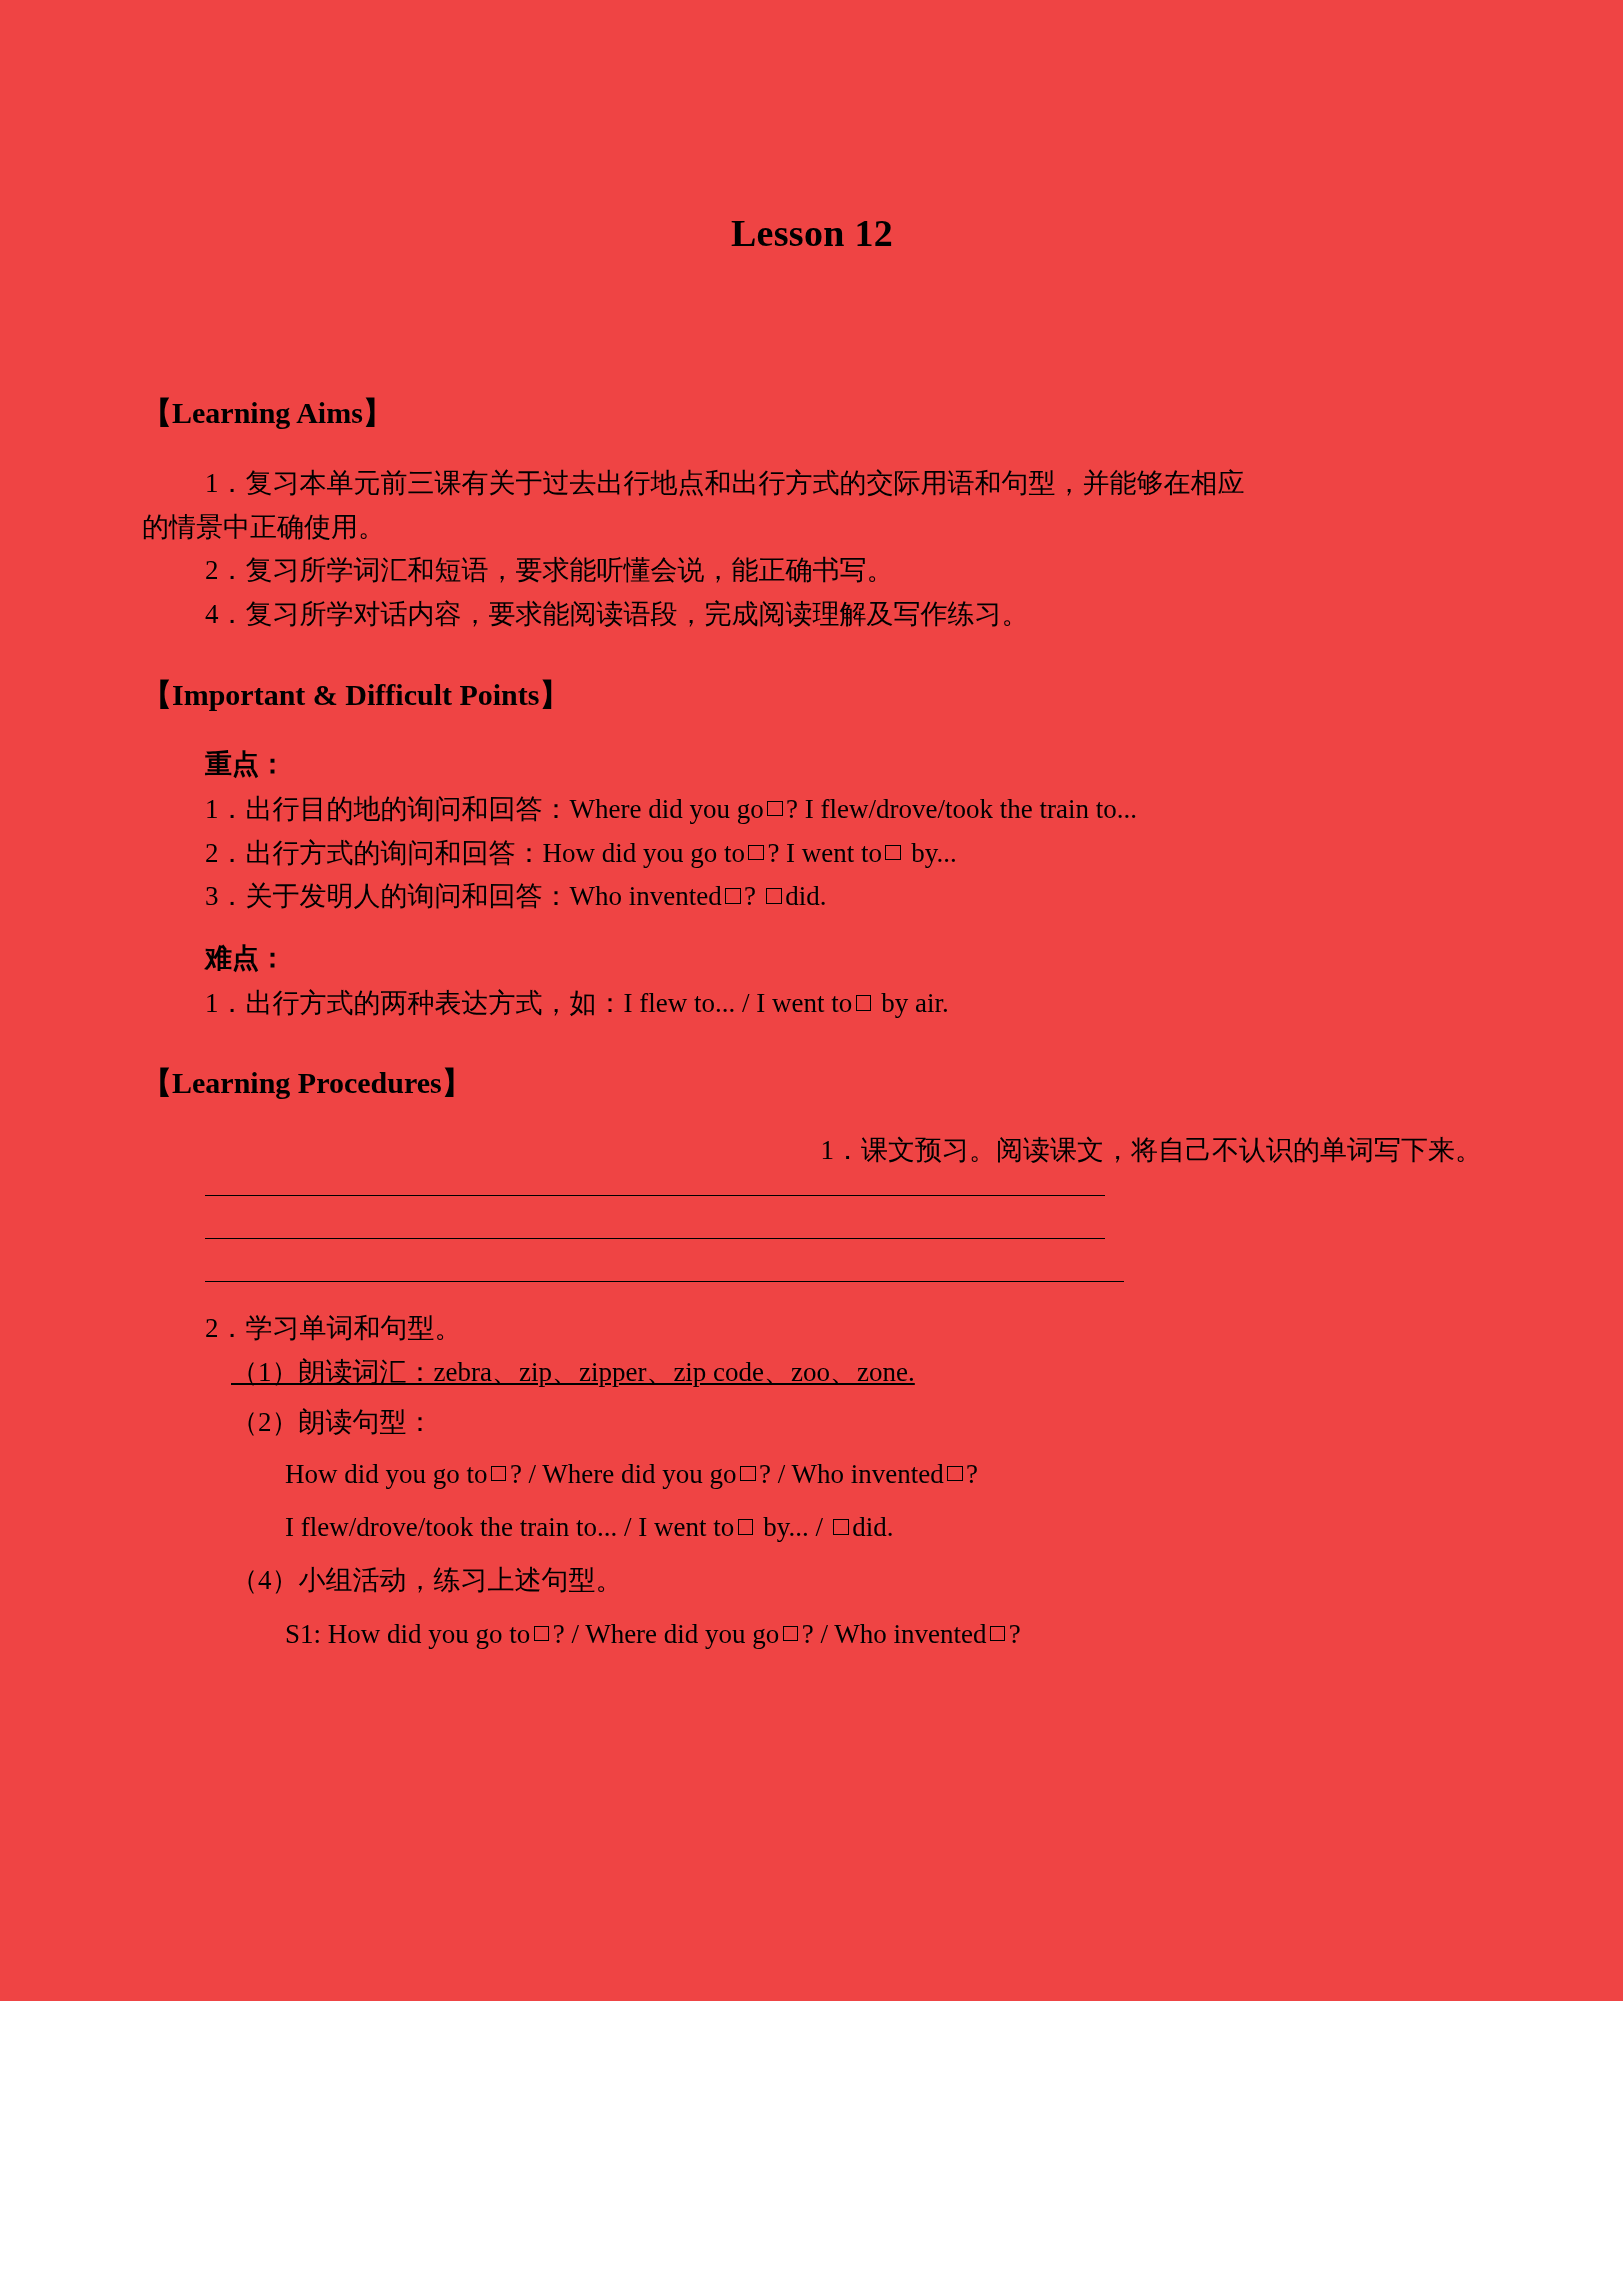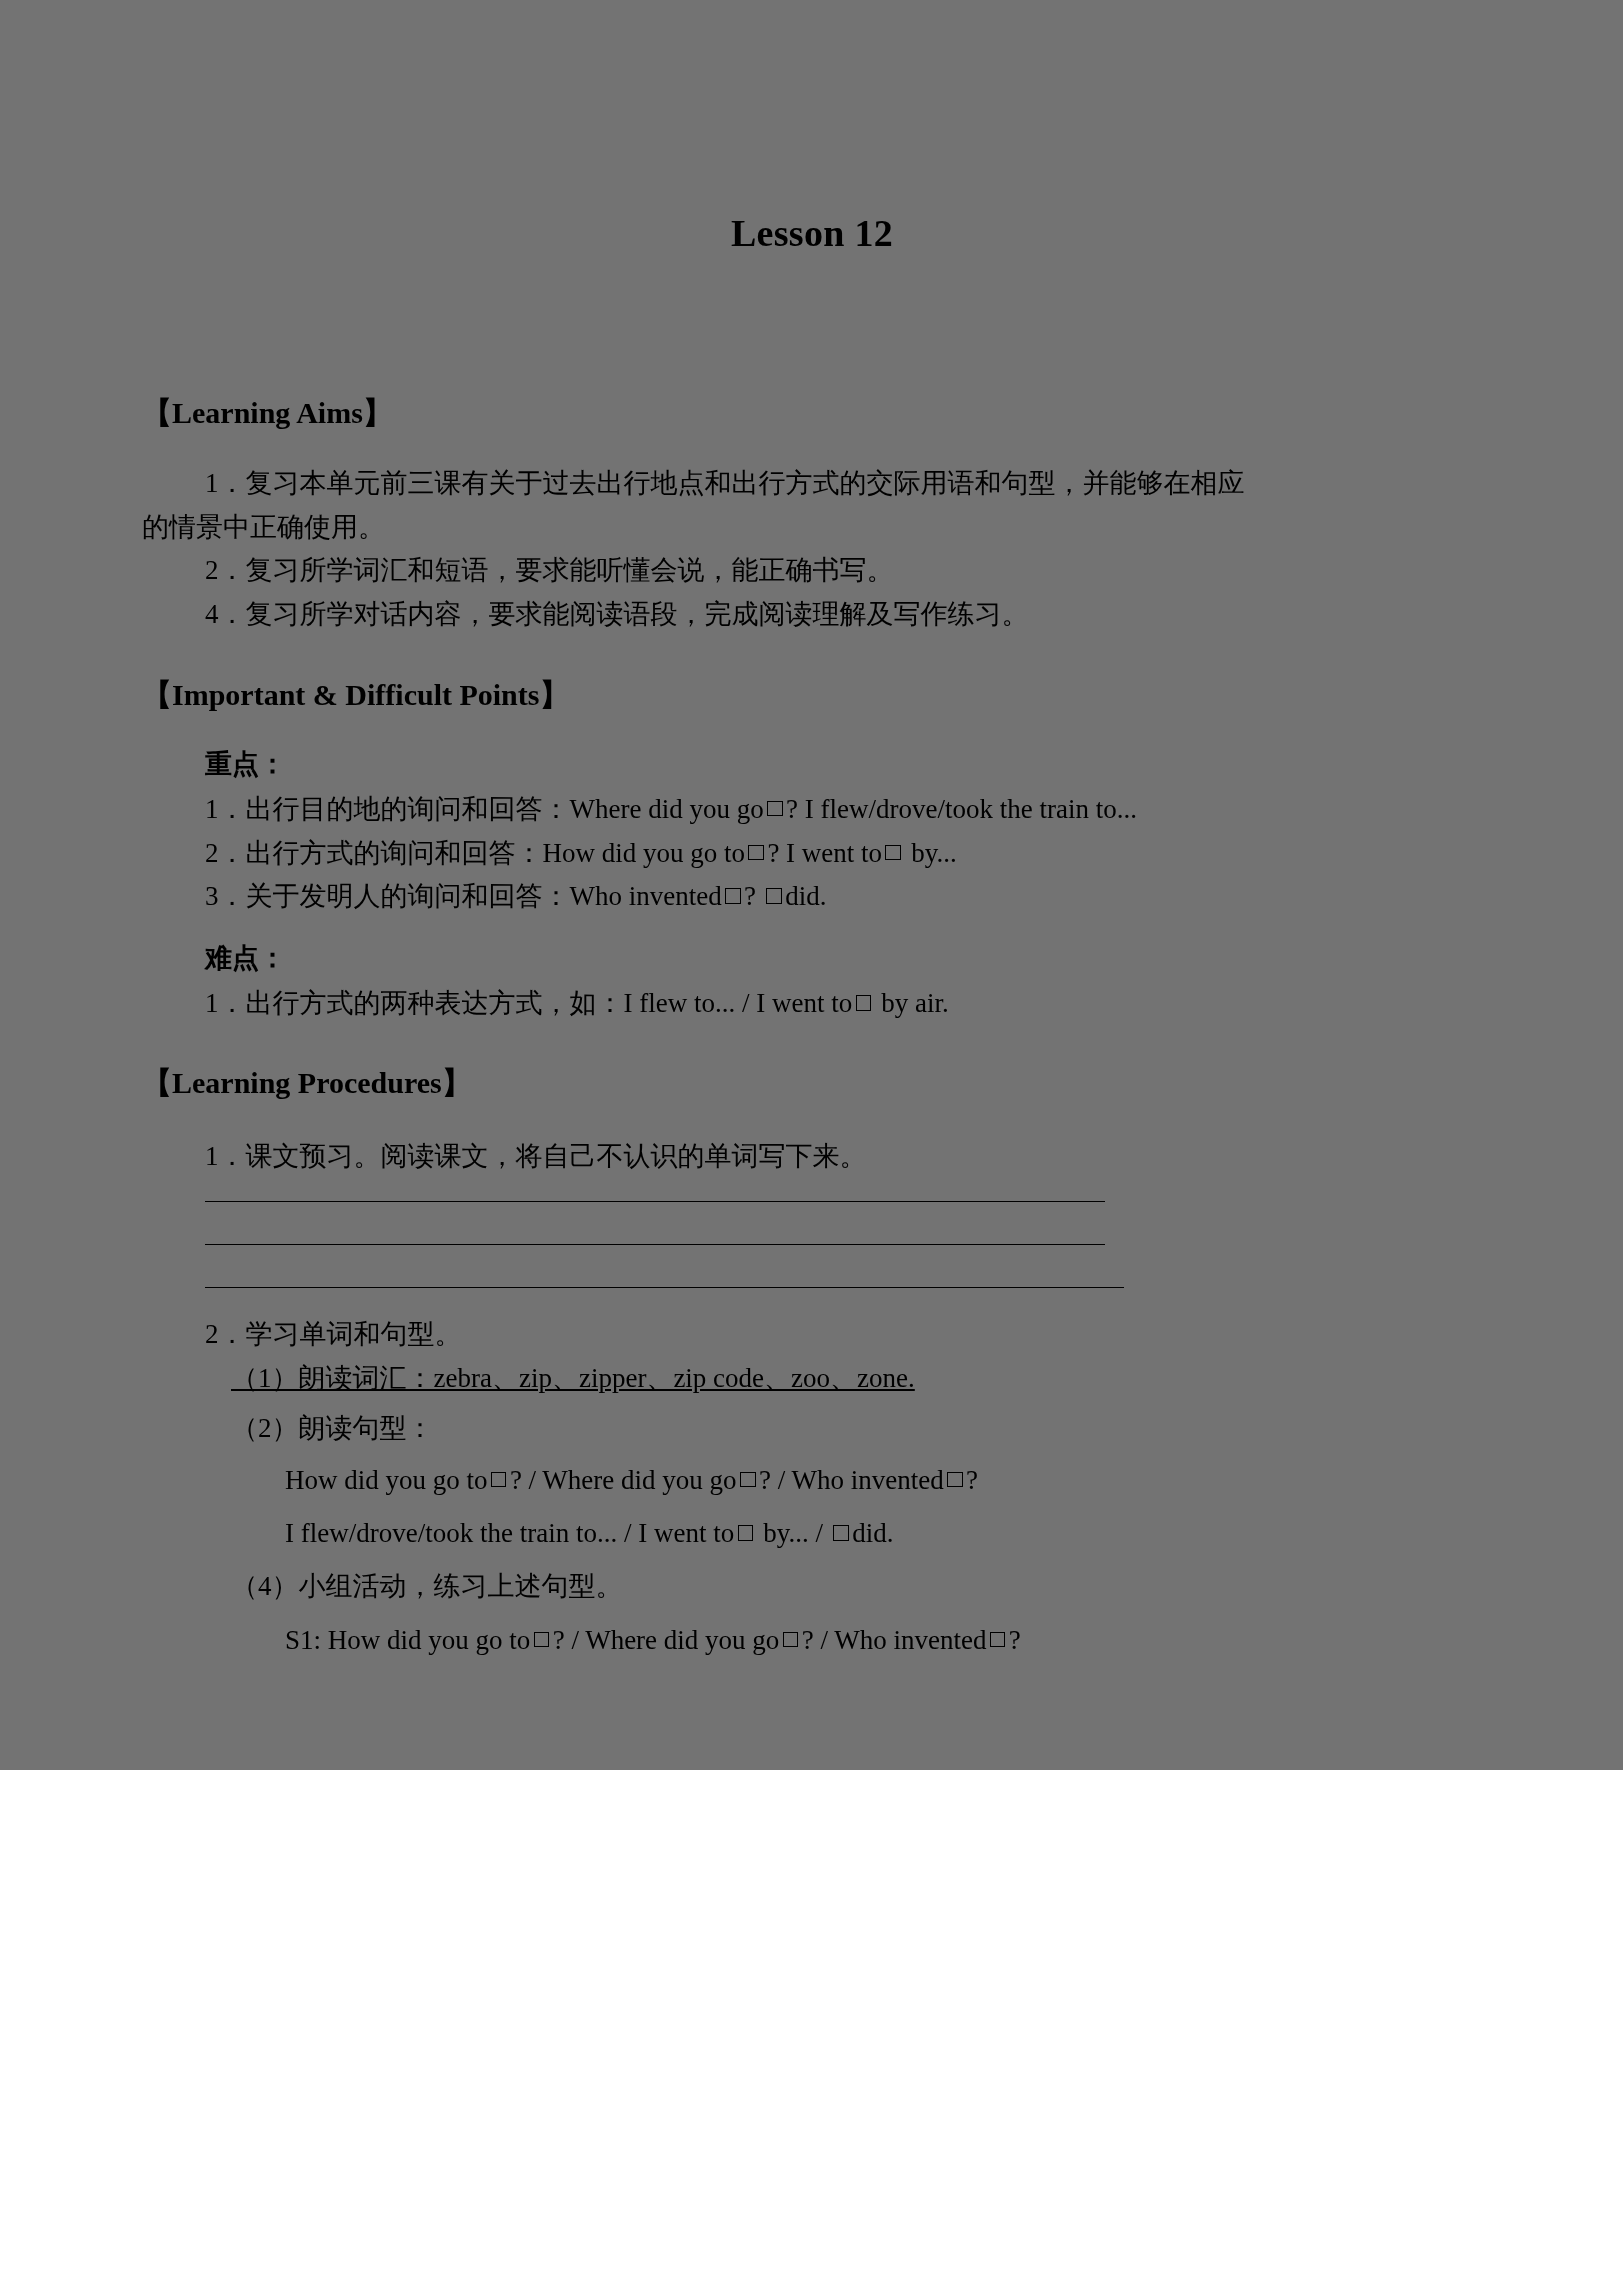--- a/index.html
+++ b/index.html
@@ -6,23 +6,23 @@
     margin: 0;
     padding: 0;
     background: #ffffff;
   }
   body {
     font-family: "Liberation Serif", serif;
     color: #000000;
   }
   .page {
     width: 1623px;
-    height: 1770px;
+    height: 2001px;
     position: relative;
-    background: #737373;
+    background: #ef4444;
     box-sizing: border-box;
     padding: 0;
     overflow: hidden;
   }
   .content {
     position: absolute;
     left: 142px;
     top: 0;
     width: 1340px;
   }
@@ -143,21 +143,21 @@
     <div class="sub-head nandian">难点：</div>
 
     <div class="para">
       <span>1．出行方式的两种表达方式，如：I flew to... / I went to</span><span class="sq"></span><span> by air.</span>
     </div>
 
 
     <div class="section-head sh-procedures">【Learning Procedures】</div>
 
 
-    <div class="para" style="margin-top:30px;">1．课文预习。阅读课文，将自己不认识的单词写下来。</div>
+    <div class="para" style="margin-top:24px;text-align:right;">1．课文预习。阅读课文，将自己不认识的单词写下来。</div>
 
     <div class="blank-lines">
       <div class="blank-line"></div>
       <div class="blank-line"></div>
       <div class="blank-line l3"></div>
     </div>
 
     <div class="para" style="margin-top:24.5px;">2．学习单词和句型。</div>
 
     <div class="para indent2" style="margin-top:0;text-decoration:underline;">（1）朗读词汇：zebra、zip、zipper、zip code、zoo、zone.</div>

